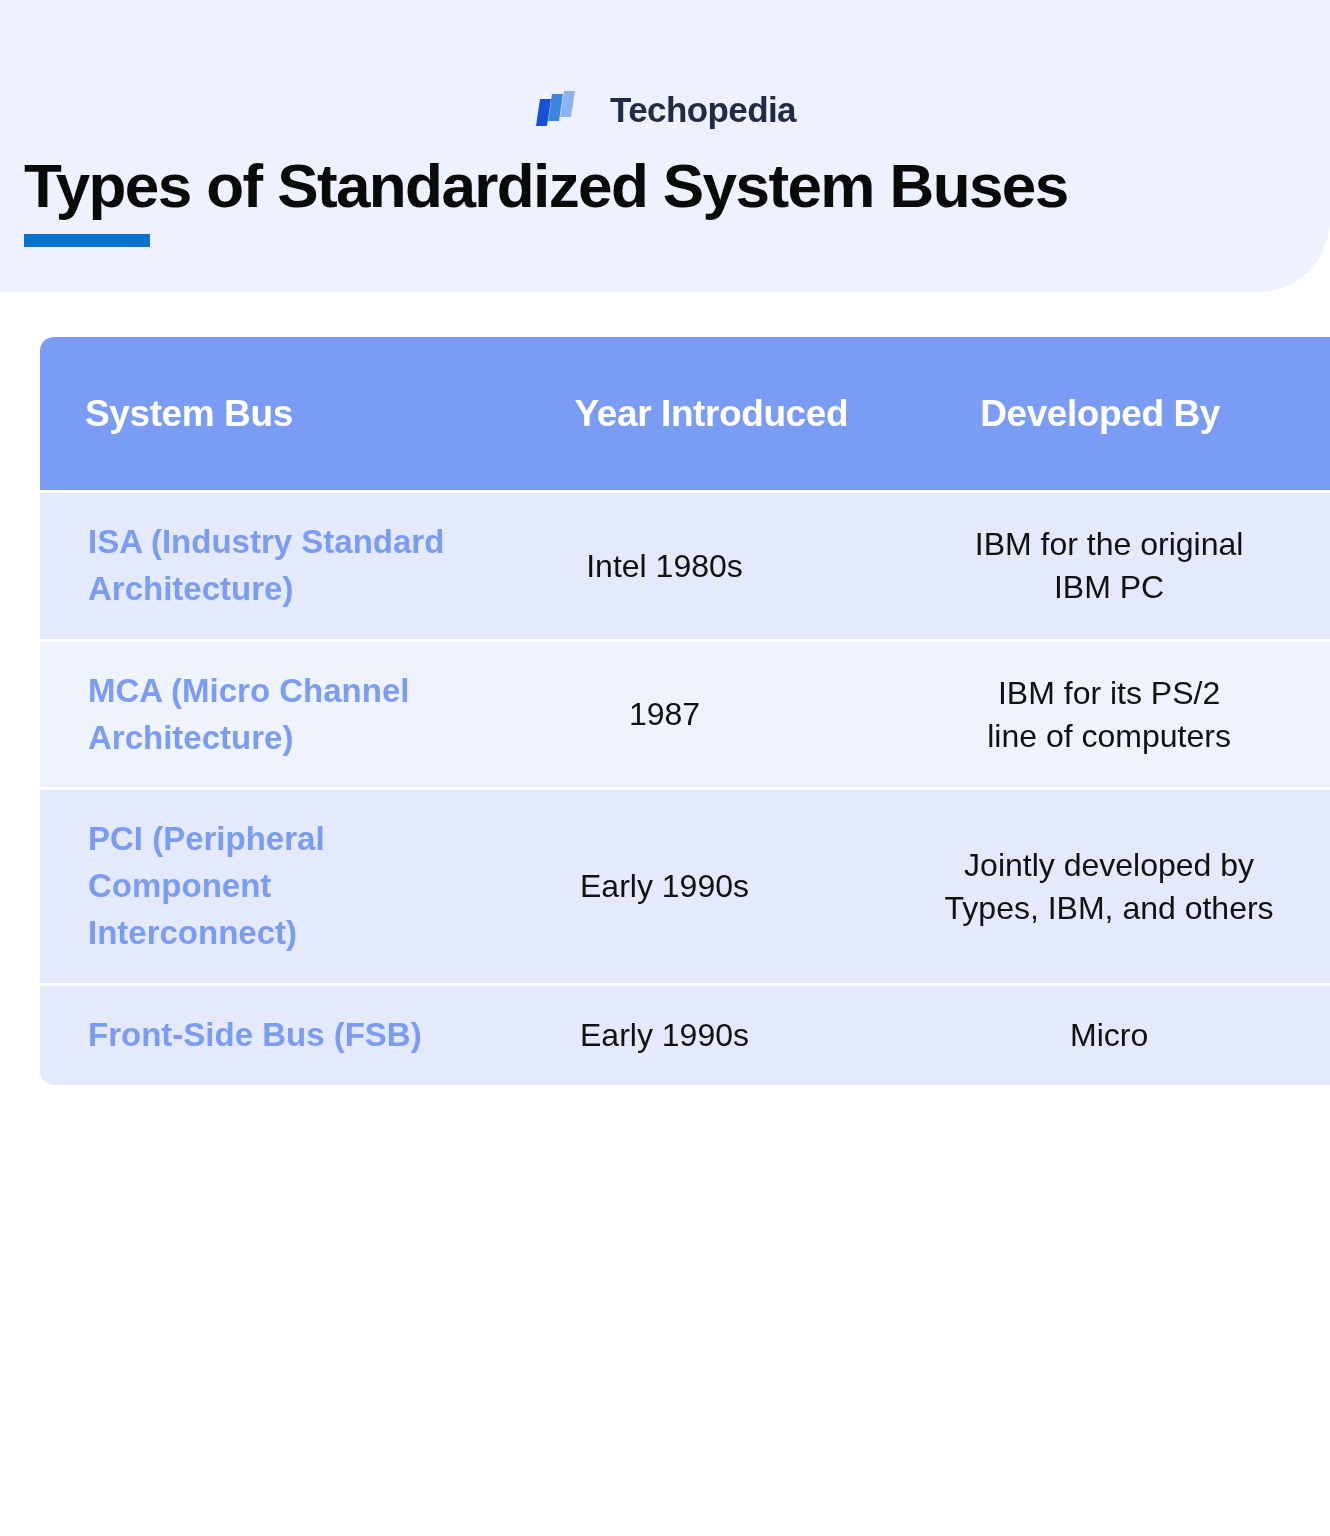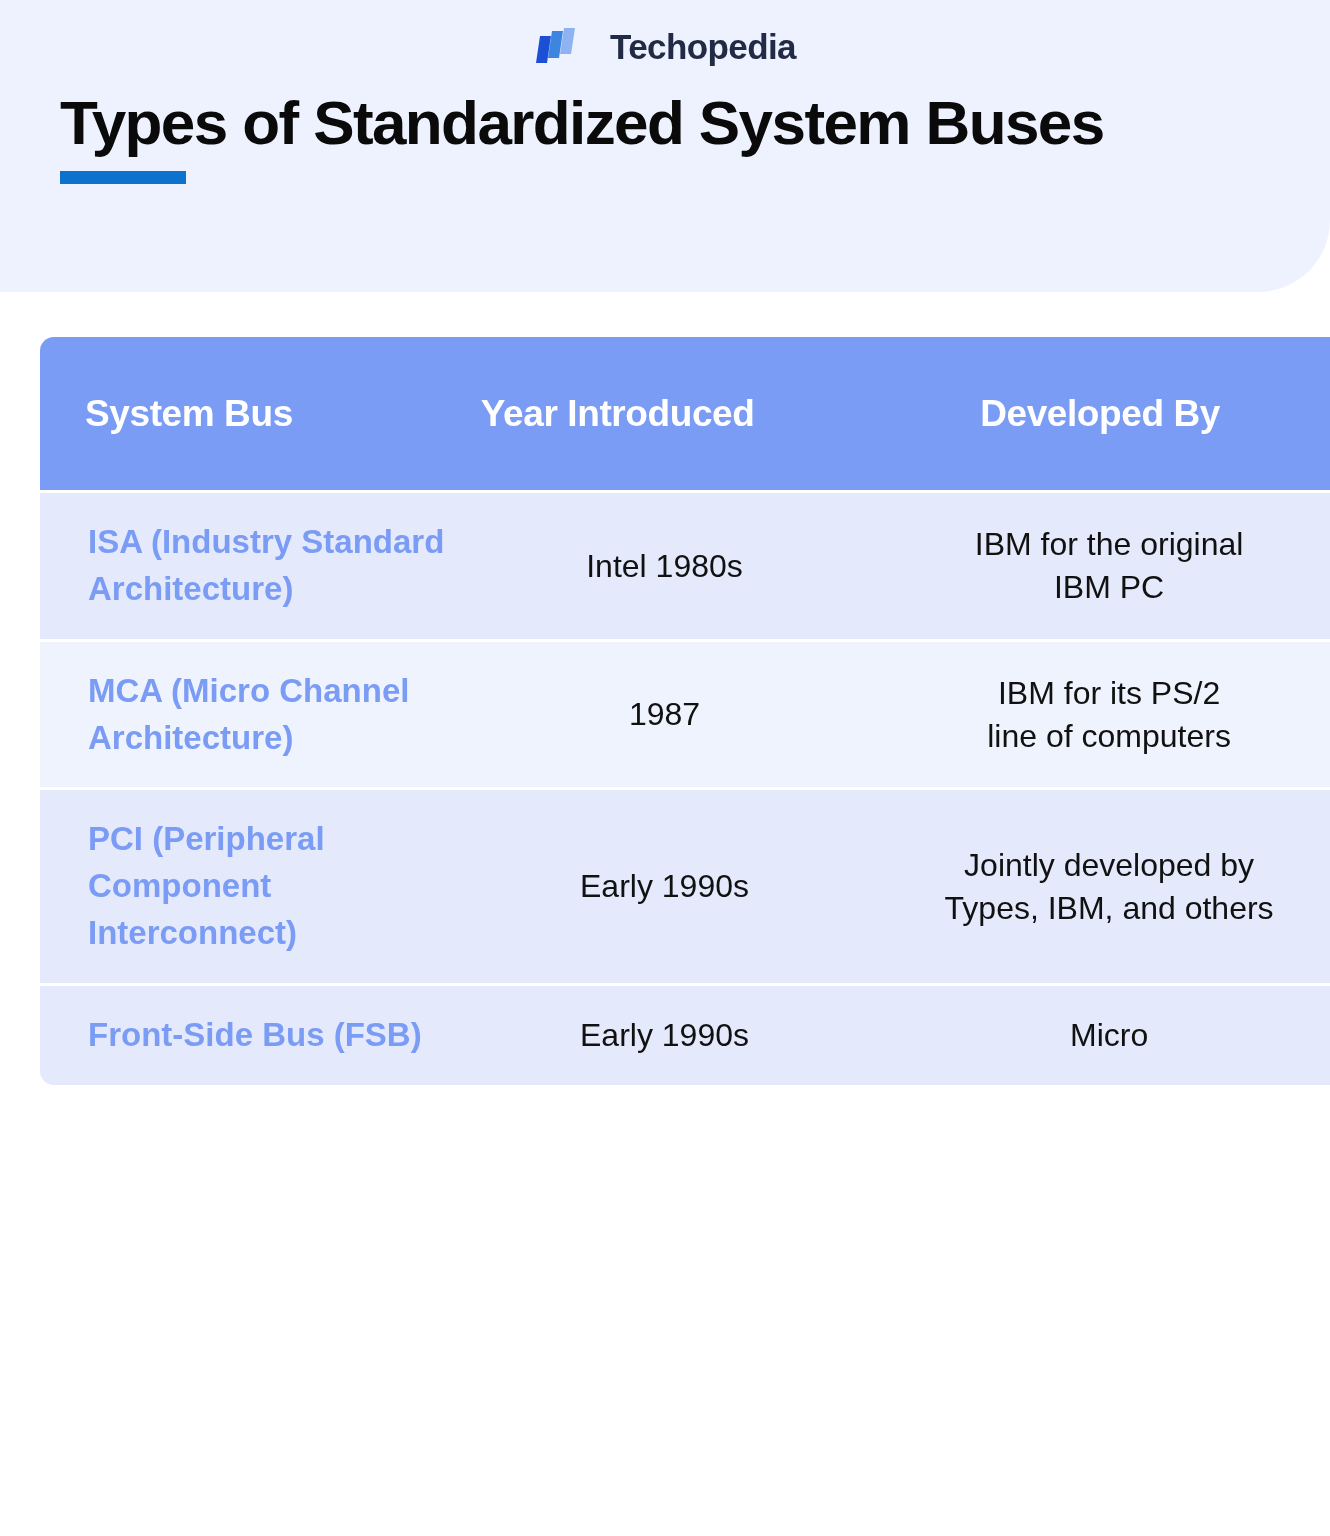--- a/index.html
+++ b/index.html
@@ -22,40 +22,40 @@
     background: #eef2fe;
     border-bottom-right-radius: 72px;
     box-sizing: border-box;
   }
 
   .brand {
     display: flex;
     align-items: center;
     justify-content: center;
     gap: 32px;
-    padding-top: 24px;
+    padding-top: 87px;
   }
 
   .brand-mark {
     display: block;
     width: 44px;
     height: 44px;
     flex: 0 0 auto;
   }
 
   .brand-word {
     font-size: 35px;
     font-weight: bold;
     color: #222b45;
     letter-spacing: -0.6px;
     line-height: 1;
   }
 
   .title-block {
-    padding-left: 60px;
+    padding-left: 24px;
     padding-right: 40px;
     margin-top: 22px;
   }
 
   .page-title {
     font-size: 62px;
     font-weight: bold;
     color: #0a0a0a;
     letter-spacing: -1.6px;
     line-height: 1.05;
@@ -97,21 +97,21 @@
     padding: 0;
     height: 153px;
     vertical-align: middle;
   }
   .bus-table thead th.h1 {
     text-align: left;
     padding-left: 45px;
     border-top-left-radius: 14px;
     border-bottom-left-radius: 0;
   }
-  .bus-table thead th.h2 { text-align: left; }
+  .bus-table thead th.h2 { text-align: right; }
   .bus-table thead th.h3 {
     text-align: center;
     border-top-right-radius: 14px;
   }
 
   .bus-table tbody td {
     font-size: 32px;
     color: #111111;
     line-height: 1.33;
     vertical-align: middle;

